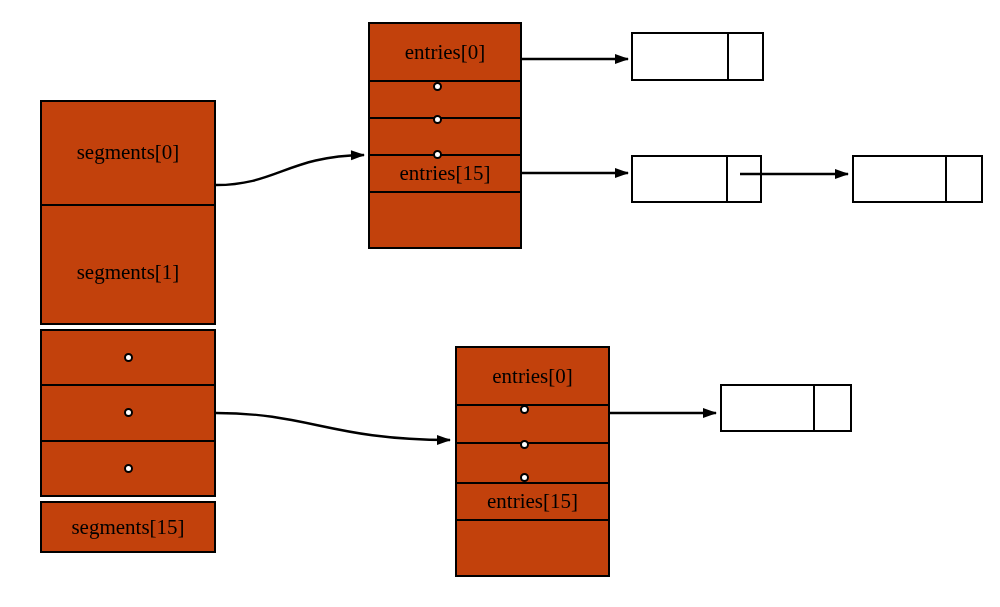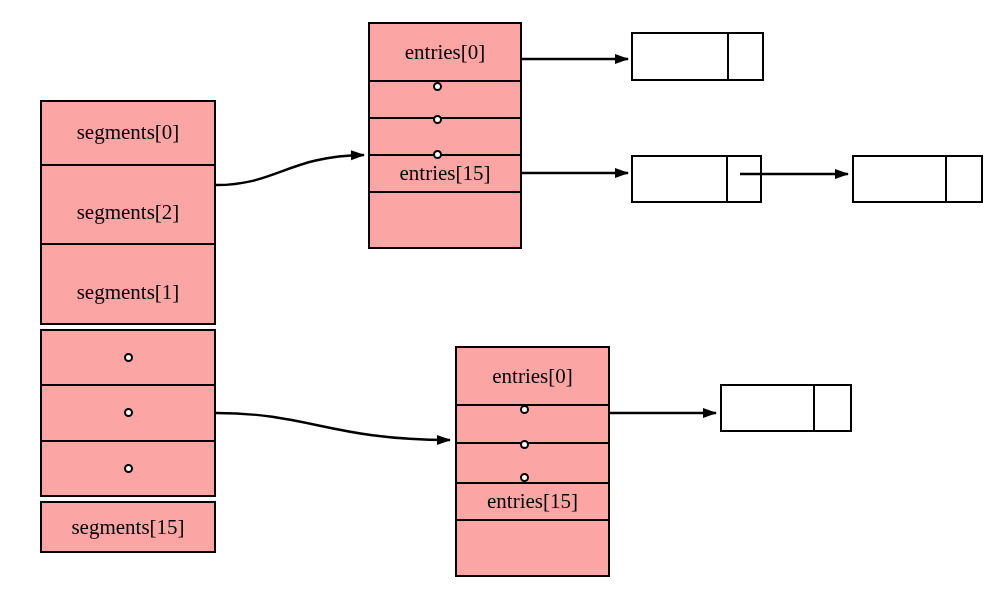--- a/index.html
+++ b/index.html
@@ -5,21 +5,21 @@
   html,body{margin:0;padding:0;background:#ffffff;}
   .canvas{
     position:relative;width:1000px;height:607px;background:#ffffff;
     font-family:"Liberation Serif","DejaVu Serif",serif;color:#000;
     overflow:hidden;
   }
   .tblwrap{position:absolute;}
   .tbox{
     position:absolute;left:0;width:100%;
     border:2px solid #000;box-sizing:border-box;
-    display:flex;flex-direction:column;background:#fca5a5;
+    display:flex;flex-direction:column;background:#c2410c;
   }
   .row{
     box-sizing:border-box;display:flex;align-items:center;justify-content:center;
     font-size:21px;line-height:1;flex:0 0 auto;
   }
   .row.grow{flex:1 1 auto;}
   .row.bb{border-bottom:2px solid #000;}
   .dot{
     display:inline-block;width:5px;height:5px;border:2px solid #000;
     border-radius:50%;background:#ffffff;box-sizing:content-box;
@@ -49,23 +49,20 @@
     <path d="M522,173 L628,173" fill="none" stroke="#000" stroke-width="2.4" marker-end="url(#ah)"></path>
     <path d="M740,174 L848,174" fill="none" stroke="#000" stroke-width="2.4" marker-end="url(#ah)"></path>
     <path d="M216,413 C310,413 330,440 450,440" fill="none" stroke="#000" stroke-width="2.4" marker-end="url(#ah)"></path>
     <path d="M610,413 L716,413" fill="none" stroke="#000" stroke-width="2.4" marker-end="url(#ah)"></path>
   </svg>
 
   <div class="tblwrap" style="left:40px;top:100px;width:176px;height:453px;">
     <div class="tbox" style="top:0;height:225px;gap:16px;">
       <div class="row bb grow">
         <span>segments[0]</span>
-      </div>
-      <div class="row bb grow">
-        <span>segments[2]</span>
       </div>
       <div class="row grow">
         <span>segments[1]</span>
       </div>
     </div>
     <div class="tbox" style="top:229px;height:168px;">
       <div class="row bb grow">
         <span class="dot"></span>
       </div>
       <div class="row bb grow">

